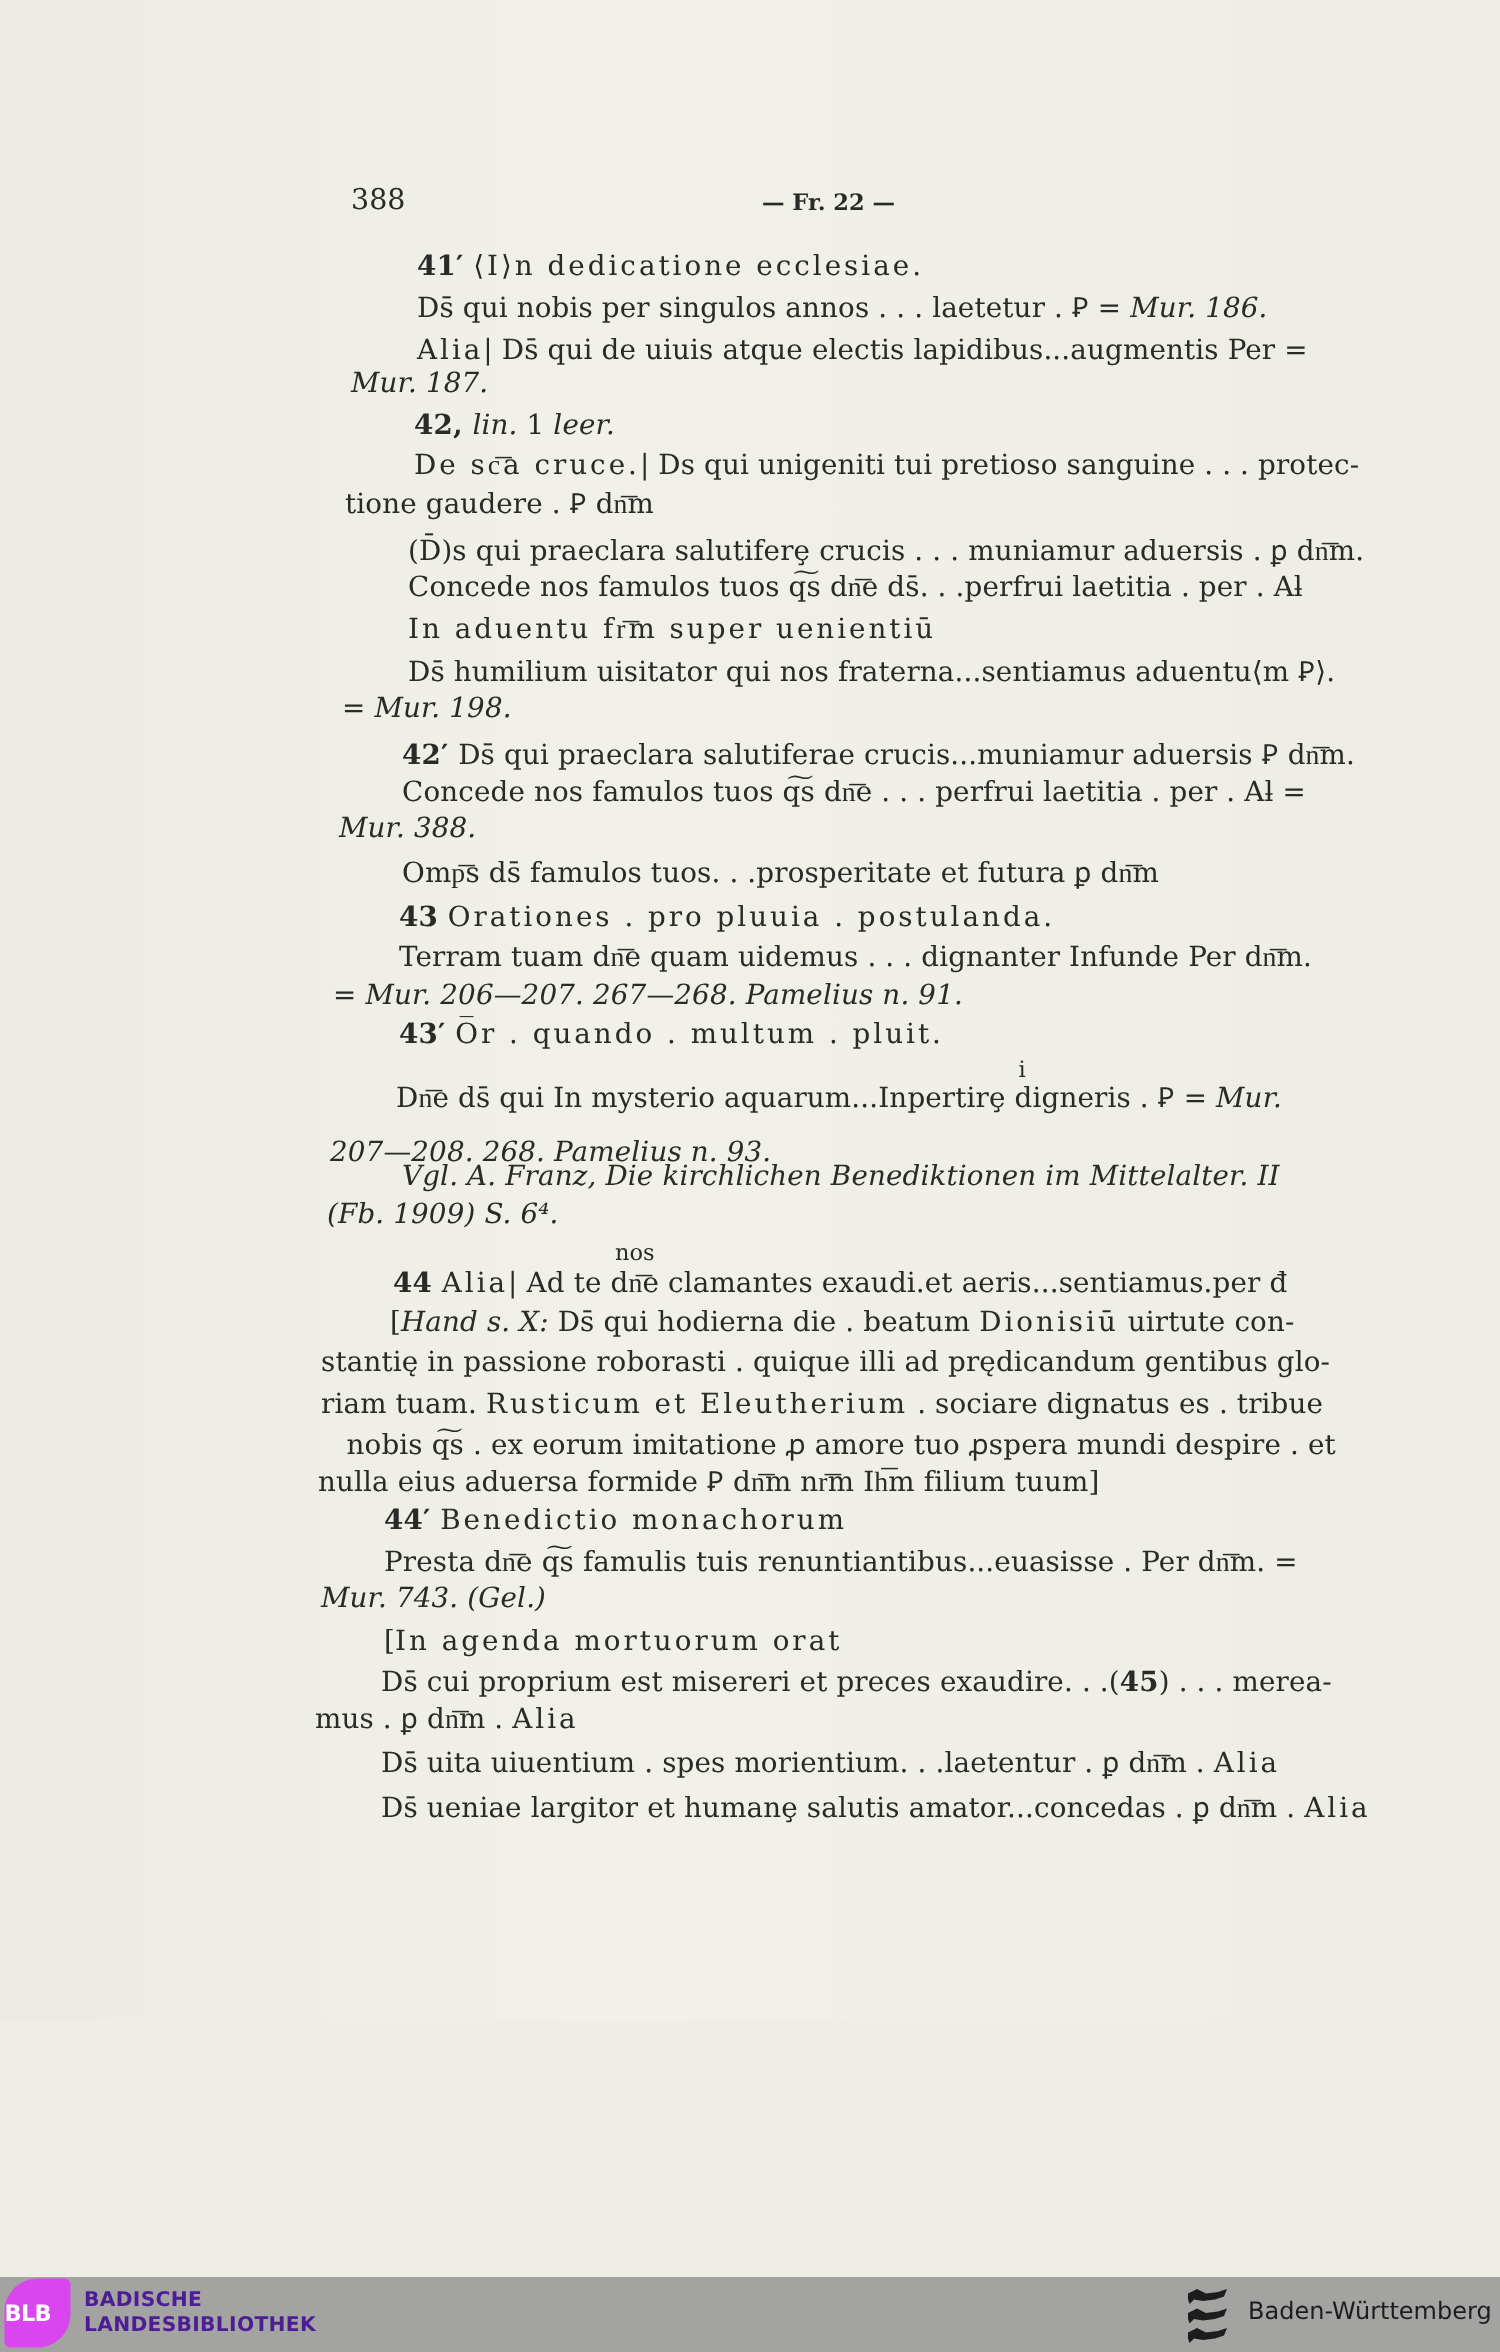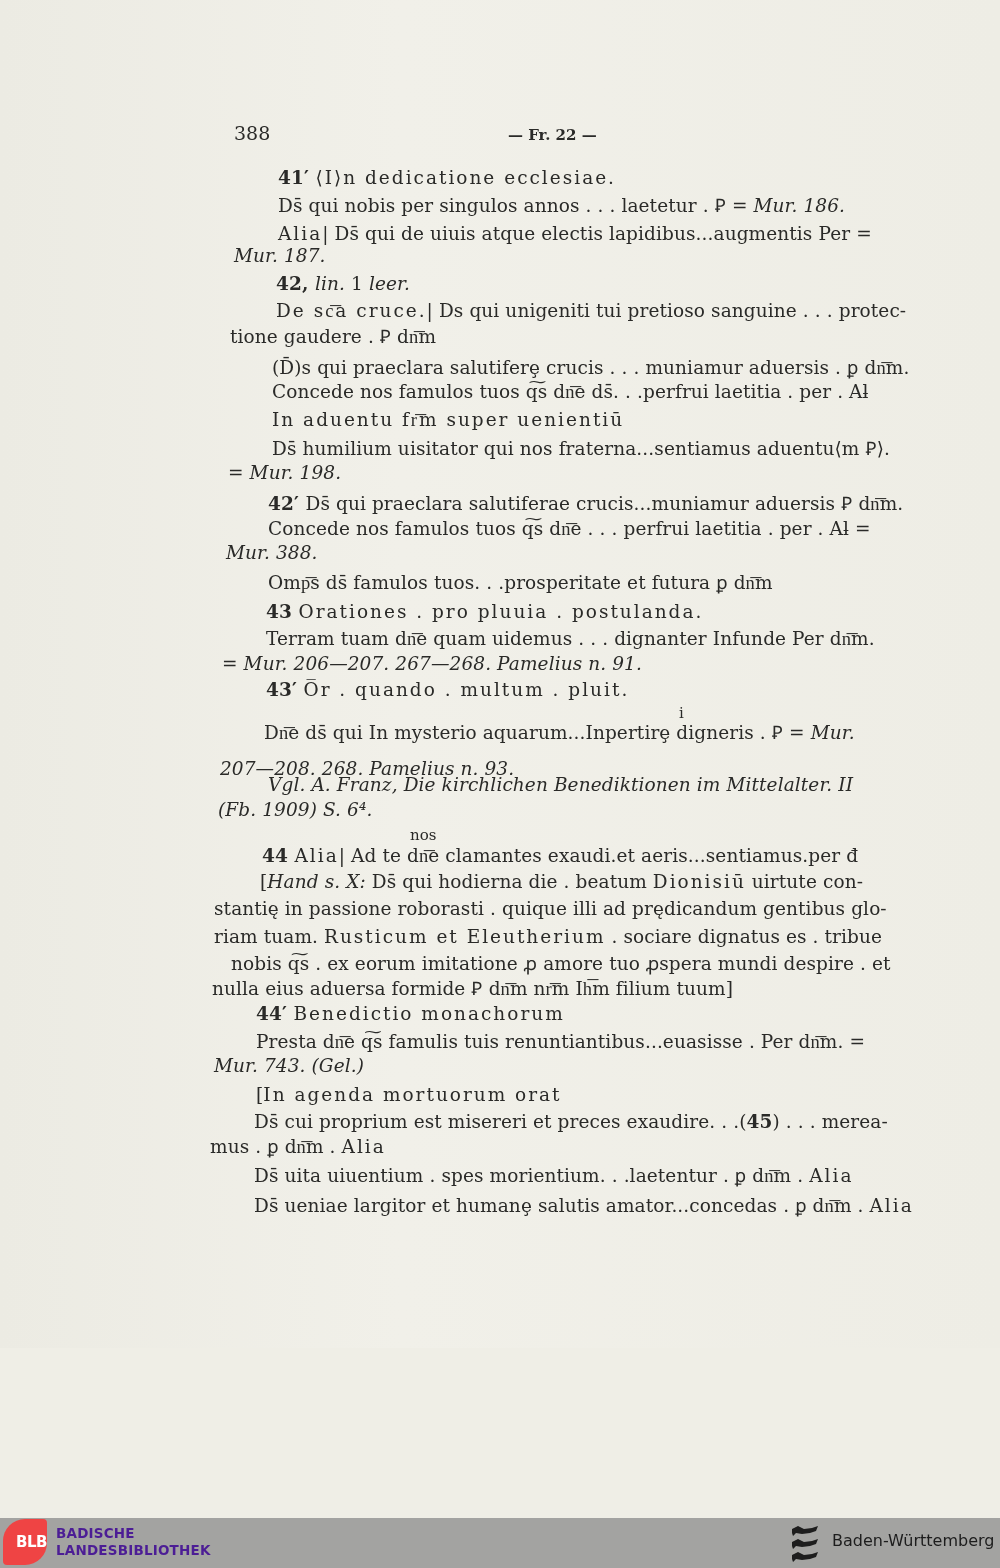--- a/index.html
+++ b/index.html
@@ -22,23 +22,23 @@
     .sp { letter-spacing: 2px; }
     .pageno { position: absolute; left: 234px; top: 122px; font-size: 19px; }
     .runhead { position: absolute; left: 508px; top: 126px; font-size: 15px; font-weight: bold; }
     .sup-note { position: absolute; font-size: 15px; }
     .footer {
       position: absolute; left: 0; top: 1518px; width: 1000px; height: 50px;
       background: #a3a3a1;
     }
     .blb-badge {
       position: absolute; left: 3px; top: 1px; width: 44px; height: 46px;
-      background: #ef4444; border-radius: 22px 4px 22px 4px;
+      background: #d946ef; border-radius: 22px 4px 22px 4px;
       color: #fff; font-family: "DejaVu Sans", sans-serif; font-weight: bold;
-      font-size: 15px; line-height: 46px; text-align: right; letter-spacing: -0.5px;
+      font-size: 15px; line-height: 46px; text-align: left; letter-spacing: -0.5px;
     }
     .blb-text {
       position: absolute; left: 56px; top: 7px;
       font-family: "DejaVu Sans", sans-serif; font-weight: bold; font-size: 13.5px;
       line-height: 17px; color: #4c1d95; letter-spacing: 0.2px;
     }
     .bw-emblem { position: absolute; left: 790px; top: 6px; width: 30px; height: 40px; }
     .bw-text {
       position: absolute; left: 832px; top: 13px;
       font-family: "DejaVu Sans", sans-serif; font-size: 16px; color: #1d1d1d;

